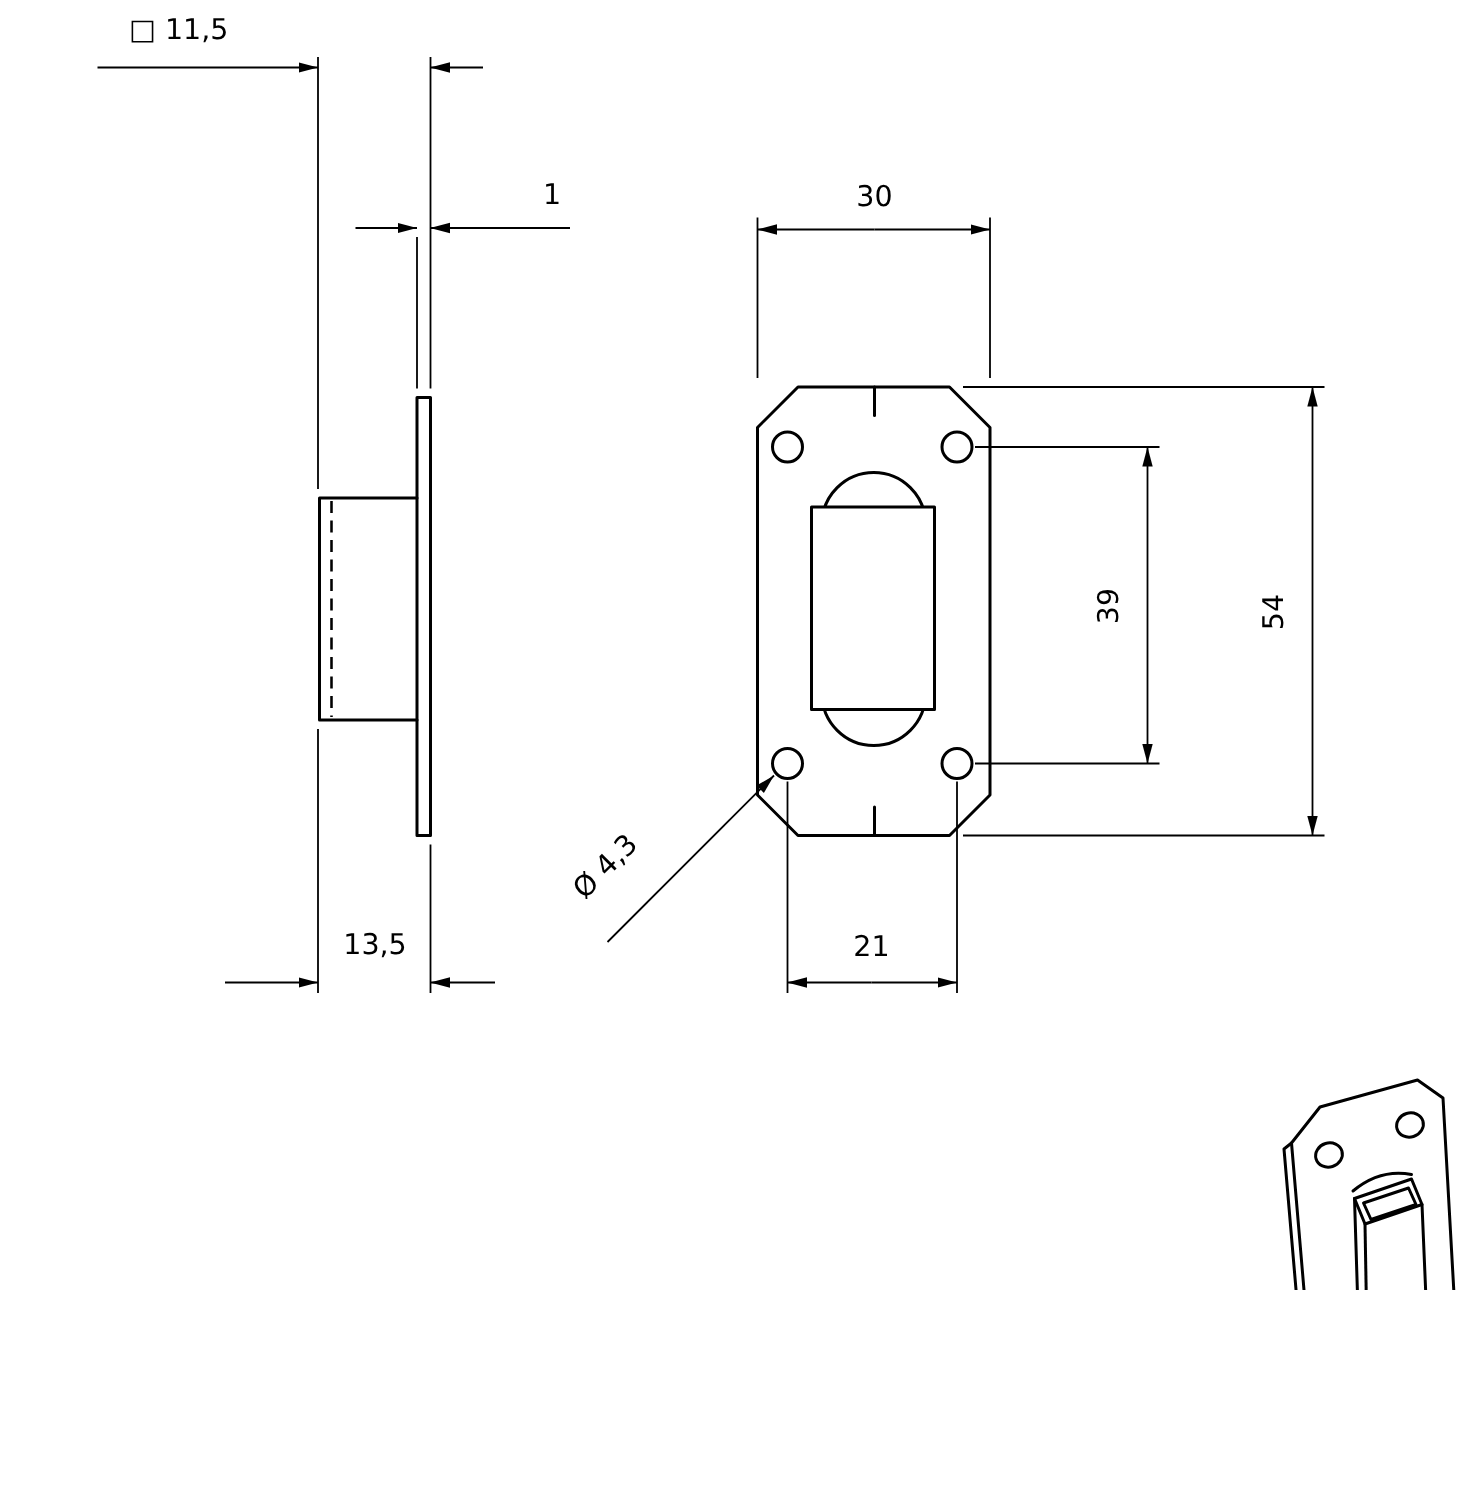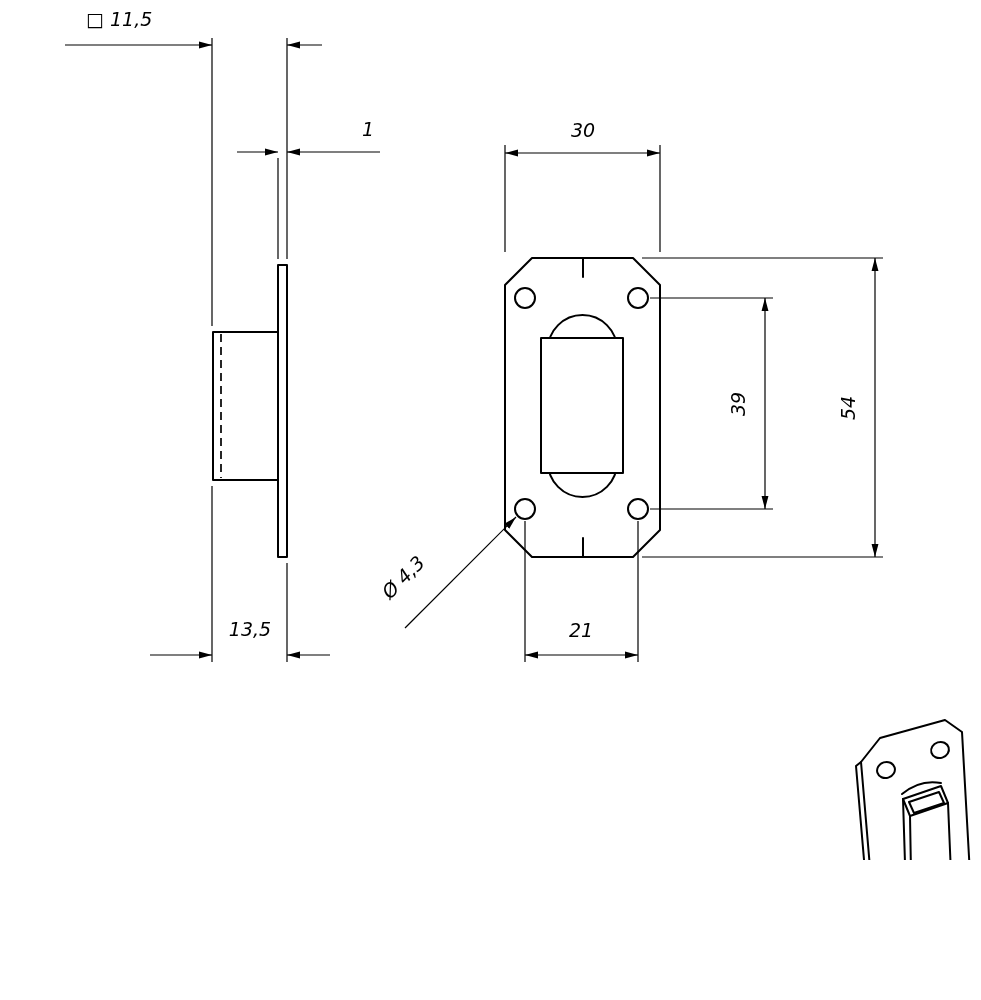--- a/index.html
+++ b/index.html
@@ -1,19 +1,18 @@
 <!DOCTYPE html>
 <html><head>
 <meta charset="utf-8">
 <style>
   html,body{margin:0;padding:0;background:#ffffff;}
   .sheet{
     width:981px;height:860px;background:#ffffff;position:relative;
     font-family:"DejaVu Sans", sans-serif;
-    font-style:italic;
   }
   svg{display:block;}
   .part{stroke:#000;stroke-width:2;fill:none;stroke-linejoin:round;stroke-linecap:round;}
   .partfill{stroke:#000;stroke-width:2;fill:#ffffff;stroke-linejoin:round;}
   .hiddenline{stroke:#000;stroke-width:1.7;fill:none;stroke-dasharray:8 5;}
   .thin{stroke:#000;stroke-width:1.2;fill:none;}
   .dim{font-size:19px;fill:#000;font-family:"DejaVu Sans", sans-serif;}
 </style>
 </head>
 <body>

